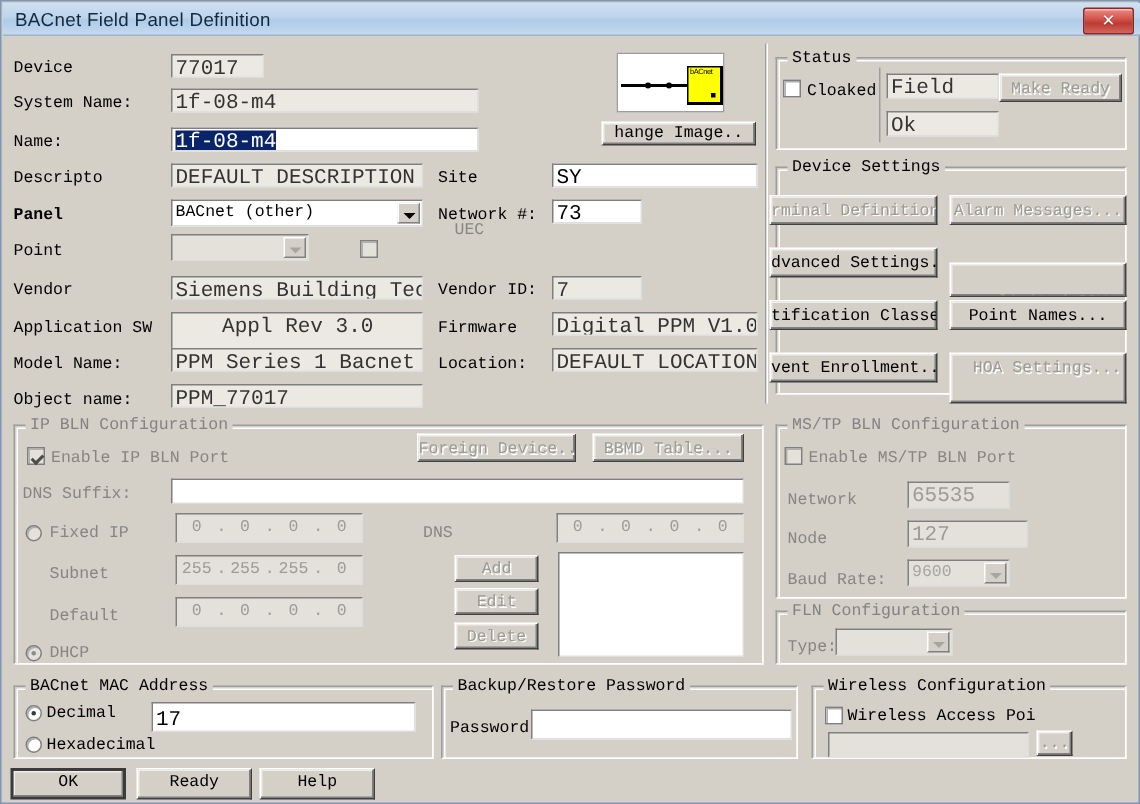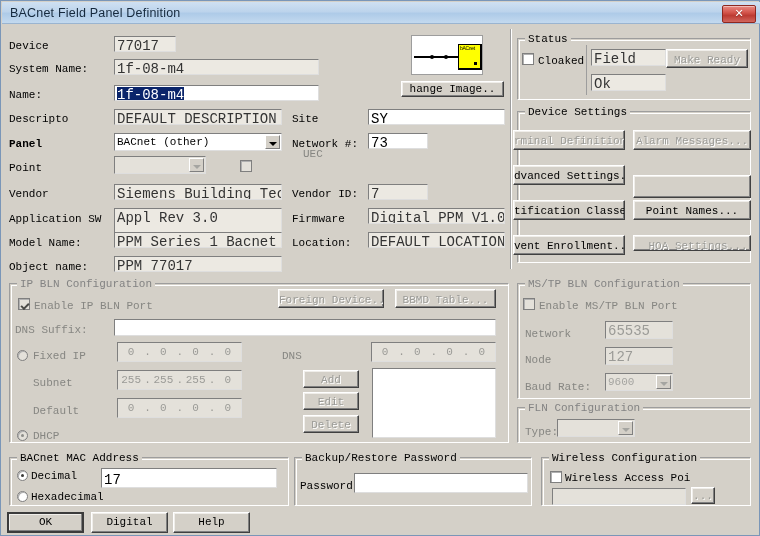--- a/index.html
+++ b/index.html
@@ -199,21 +199,21 @@
     <span></span>
     <span class="arrow"></span>
   </div>
   <div class="cb dis" style="left:239px;top:159px;"></div>
   <div class="lbl dim" style="left:255px;top:147px;margin-left:47px;">UEC</div>
 
   <div class="lbl" style="left:8px;top:187px;">Vendor</div>
   <div class="field ro" style="left:113px;top:183px;width:168px;height:16px;">Siemens Building Technologi</div>
 
   <div class="lbl" style="left:8px;top:212px;">Application SW</div>
-  <div class="field ro" style="left:113px;top:207px;width:168px;height:28px;">Appl Rev 3.0</div>
+  <div class="field ro" style="left:113px;top:207px;width:168px;height:28px;text-align:center;">Appl Rev 3.0</div>
 
   <div class="lbl" style="left:8px;top:236px;">Model Name:</div>
   <div class="field ro" style="left:113px;top:231px;width:168px;height:16px;">PPM Series 1 Bacnet ASC Cor</div>
 
   <div class="lbl" style="left:8px;top:260px;">Object name:</div>
   <div class="field ro" style="left:113px;top:255px;width:168px;height:16px;">PPM_77017</div>
 
   <div class="lbl" style="left:291px;top:112px;font-family:Liberation Mono, monospace;">Site</div>
   <div class="field" style="left:367px;top:108px;width:137px;height:16px;">SY</div>
 
@@ -256,21 +256,21 @@
   <div class="group" style="left:516px;top:110px;width:234px;height:152px;">
     <div class="group-title">Device Settings</div>
   </div>
   <div class="btn dis" style="left:512px;top:129px;width:112px;height:20px;padding-top:5px;">rminal Definitions</div>
   <div class="btn dis" style="left:632px;top:129px;width:118px;height:20px;padding-top:5px;">Alarm Messages...</div>
   <div class="btn" style="left:512px;top:164px;width:112px;height:20px;padding-top:5px;">dvanced Settings..</div>
   <div class="btn dis" style="left:632px;top:174px;width:118px;height:20px;padding-top:21px;">nsolicited COV</div>
   <div class="btn" style="left:512px;top:199px;width:112px;height:20px;padding-top:5px;">tification Classes.</div>
   <div class="btn" style="left:632px;top:199px;width:118px;height:20px;padding-top:5px;">Point Names...</div>
   <div class="btn" style="left:512px;top:234px;width:112px;height:20px;padding-top:5px;">vent Enrollment...</div>
-  <div class="btn dis" style="left:632px;top:234px;width:118px;height:16px;padding-top:5px;padding-left:12px;">HOA Settings...</div>
+  <div class="btn dis" style="left:632px;top:234px;width:118px;height:34px;padding-top:5px;padding-left:12px;">HOA Settings...</div>
 
   <div class="group" style="left:8px;top:282px;width:500px;height:160px;">
     <div class="group-title dim">IP BLN Configuration</div>
   </div>
   <div class="cb dis on" style="left:17px;top:297px;"></div>
   <div class="lbl dim" style="left:33px;top:299px;">Enable IP BLN Port</div>
 
   <div class="lbl dim" style="left:14px;top:323px;">DNS Suffix:</div>
   <div class="field" style="left:113px;top:318px;width:382px;height:17px;"></div>
 
@@ -333,21 +333,21 @@
   <div class="group" style="left:516px;top:282px;width:234px;height:116px;">
     <div class="group-title dim">MS/TP BLN Configuration</div>
   </div>
   <div class="cb dis" style="left:522px;top:297px;"></div>
   <div class="lbl dim" style="left:538px;top:299px;">Enable MS/TP BLN Port</div>
 
   <div class="lbl dim" style="left:524px;top:327px;">Network</div>
   <div class="field dis" style="left:604px;top:320px;width:68px;height:18px;">65535</div>
 
   <div class="lbl dim" style="left:524px;top:353px;">Node</div>
-  <div class="field dis" style="left:604px;top:346px;width:68px;height:18px;">127</div>
+  <div class="field dis" style="left:604px;top:346px;width:80px;height:18px;">127</div>
 
   <div class="lbl dim" style="left:524px;top:380px;">Baud Rate:</div>
   <div class="combo dis" style="left:604px;top:372px;width:68px;height:18px;">
     <span>9600</span>
     <span class="arrow"></span>
   </div>
 
   <div class="group" style="left:516px;top:406px;width:234px;height:36px;">
     <div class="group-title dim">FLN Configuration</div>
   </div>
@@ -374,16 +374,16 @@
 
   <div class="group" style="left:540px;top:456px;width:210px;height:49px;">
     <div class="group-title">Wireless Configuration</div>
   </div>
   <div class="cb" style="left:549px;top:470px;"></div>
   <div class="lbl" style="left:564px;top:471px;">Wireless Access Poi</div>
   <div class="field dis" style="left:551px;top:487px;width:134px;height:17px;"></div>
   <div class="btn dis" style="left:690px;top:486px;width:24px;height:17px;padding-top:3px;">...</div>
 
   <div class="btn def" style="left:6px;top:511px;width:77px;height:21px;">OK</div>
-  <div class="btn" style="left:90px;top:511px;width:77px;height:21px;">Digital</div>
+  <div class="btn" style="left:90px;top:511px;width:77px;height:21px;">Ready</div>
   <div class="btn" style="left:172px;top:511px;width:77px;height:21px;">Help</div>
 
 </div>
 
 </body></html>

